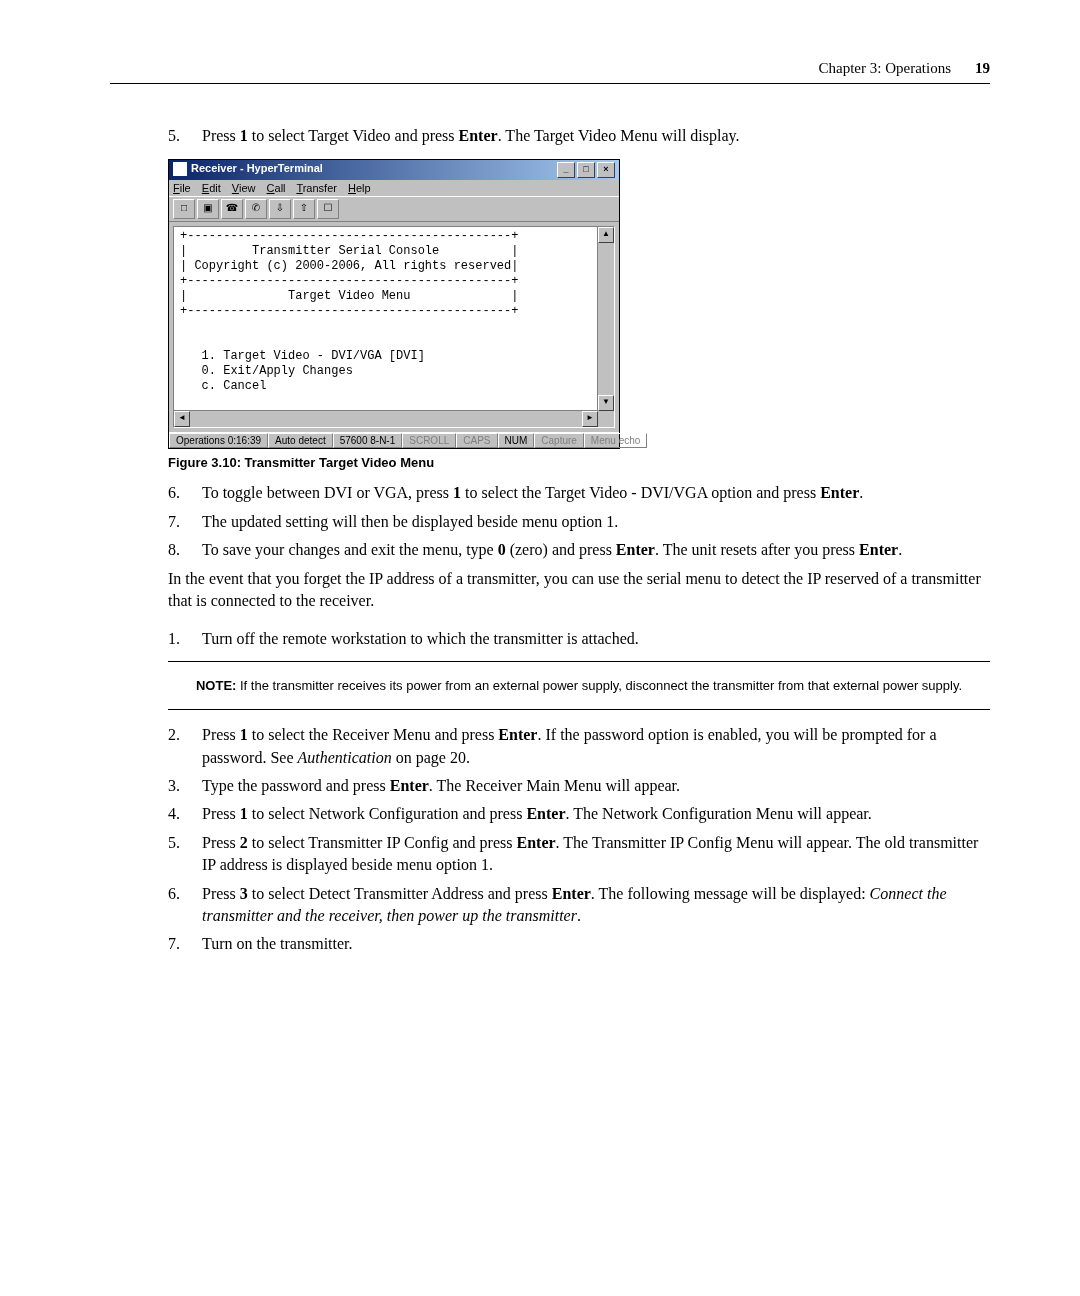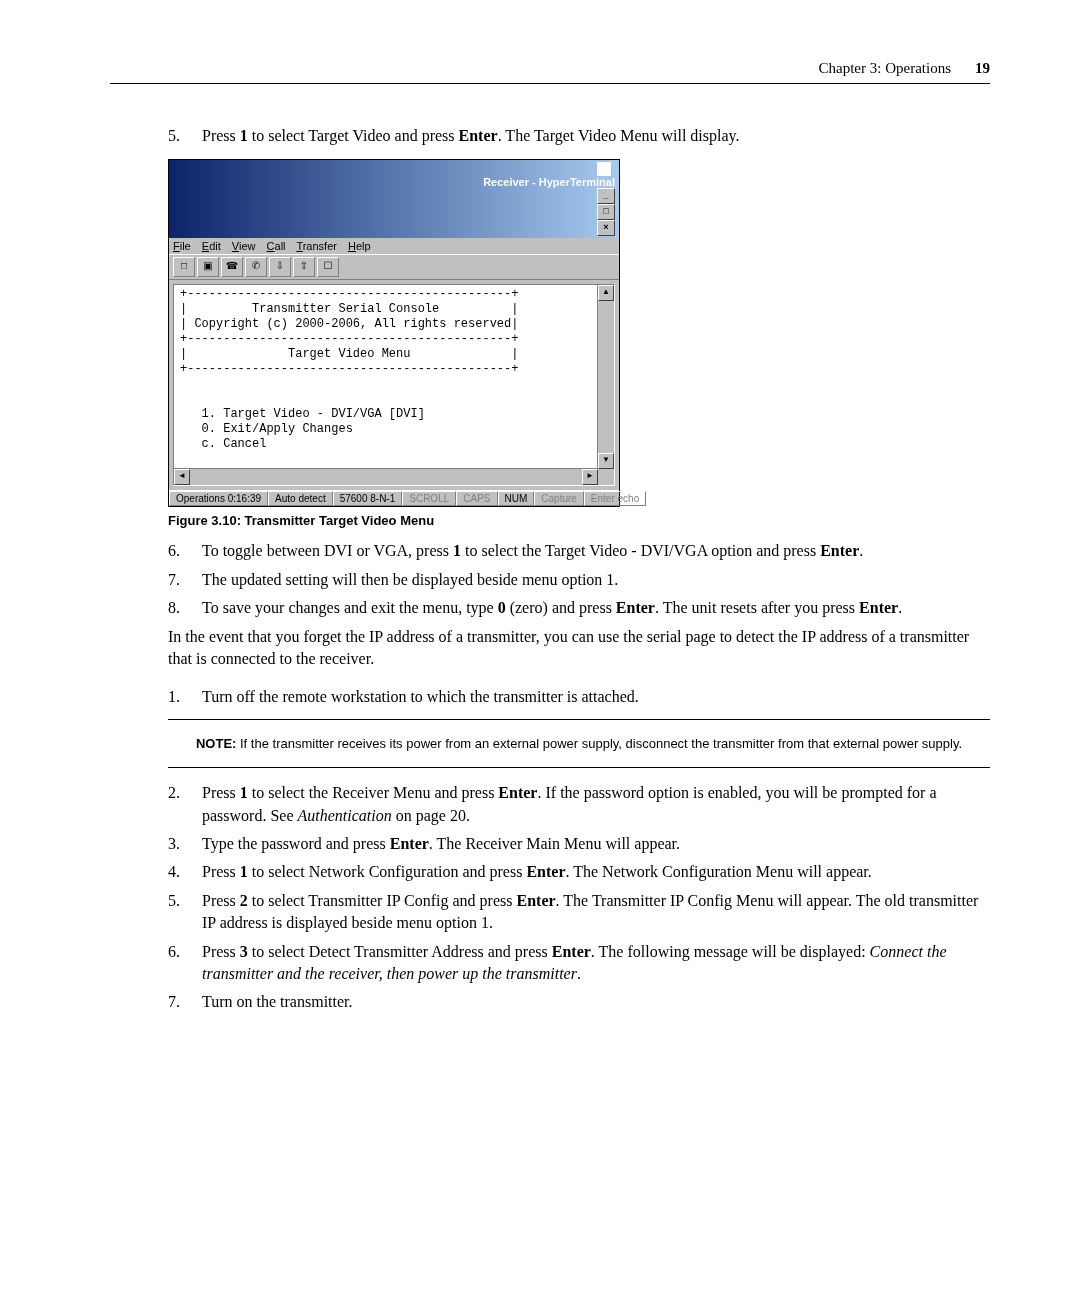--- a/index.html
+++ b/index.html
@@ -51,25 +51,24 @@
     background: #c0c0c0;
     border: 1px solid #000;
     font-family: Tahoma, Arial, sans-serif;
     font-size: 11px;
     box-shadow: 1px 1px 0 #808080 inset;
   }
   .ht-title {
     background: linear-gradient(to right, #0a246a, #a6caf0);
     color: #fff;
     display: flex;
-    align-items: flex-end;
+    align-items: flex-start;
     padding: 2px 4px;
     font-weight: bold;
     font-size: 11px;
-    flex-direction: column;
   }
   .ht-title .ico { width:14px; height:14px; background:#fff; margin-right:4px; display:inline-block; }
   .ht-title .ttl { flex:1; }
   .ht-title .wbtn { width:16px; height:14px; background:#c0c0c0; border:1px solid #fff; border-right-color:#404040; border-bottom-color:#404040; margin-left:2px; font-size:9px; text-align:center; line-height:12px; color:#000; }
   .ht-menu { background:#c0c0c0; padding:2px 4px; font-size:11px; }
   .ht-menu span { margin-right:8px;margin-top:28px; }
   .ht-menu u { text-decoration: underline; }
   .ht-tools { background:#c0c0c0; padding:2px 4px; border-top:1px solid #fff; border-bottom:1px solid #808080; display:flex; gap:2px; }
   .ht-tools .tb { width:20px; height:18px; background:#c0c0c0; border:1px solid #fff; border-right-color:#808080; border-bottom-color:#808080; font-size:10px; text-align:center; line-height:16px;}
   .ht-term-wrap { padding:4px; background:#c0c0c0; }
@@ -171,21 +170,21 @@
         </div>
       </div>
       <div class="ht-status">
         <span class="cell">Operations 0:16:39</span>
         <span class="cell">Auto detect</span>
         <span class="cell">57600 8-N-1</span>
         <span class="cell dim">SCROLL</span>
         <span class="cell dim">CAPS</span>
         <span class="cell">NUM</span>
         <span class="cell dim">Capture</span>
-        <span class="cell dim">Enter echo</span>
+        <span class="cell dim">Menu echo</span>
       </div>
     </div>
   </div>
 
   <div class="caption">Figure 3.10: Transmitter Target Video Menu</div>
 
   <div class="ol-step">
     <div class="num">6.</div>
     <div class="body">
       <span>To toggle between DVI or VGA, press </span><b>1</b><span> to select the Target Video - DVI/VGA option and press </span><b>Enter</b><span>.</span>
@@ -198,21 +197,21 @@
   </div>
 
   <div class="ol-step">
     <div class="num">8.</div>
     <div class="body">
       <span>To save your changes and exit the menu, type </span><b>0</b><span> (zero) and press </span><b>Enter</b><span>. The unit resets after you press </span><b>Enter</b><span>.</span>
     </div>
   </div>
 
 
-  <p class="para">In the event that you forget the IP address of a transmitter, you can use the serial page to detect the IP address of a transmitter that is connected to the receiver.</p>
+  <p class="para">In the event that you forget the IP address of a transmitter, you can use the serial menu to detect the IP reserved of a transmitter that is connected to the receiver.</p>
 
 
   <div class="ol-step">
     <div class="num">1.</div>
     <div class="body">Turn off the remote workstation to which the transmitter is attached.</div>
   </div>
 
   <div class="note-box">
     <b>NOTE:</b><span> If the transmitter receives its power from an external power supply, disconnect the transmitter from that external power supply.</span>
   </div>

